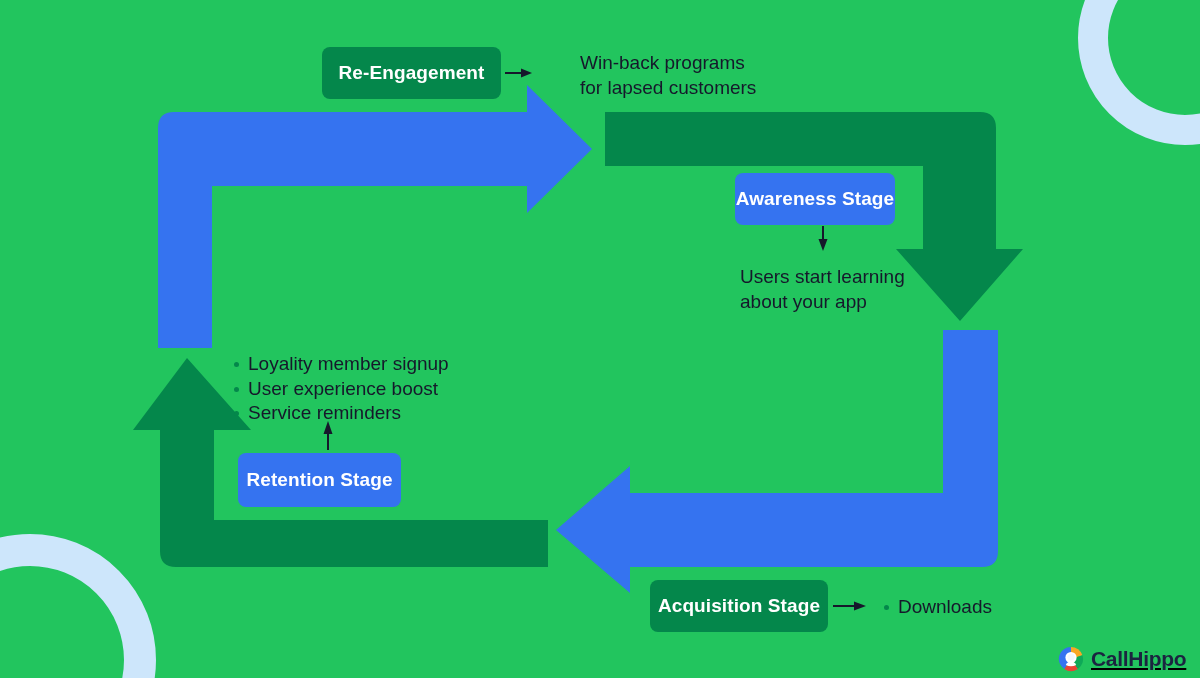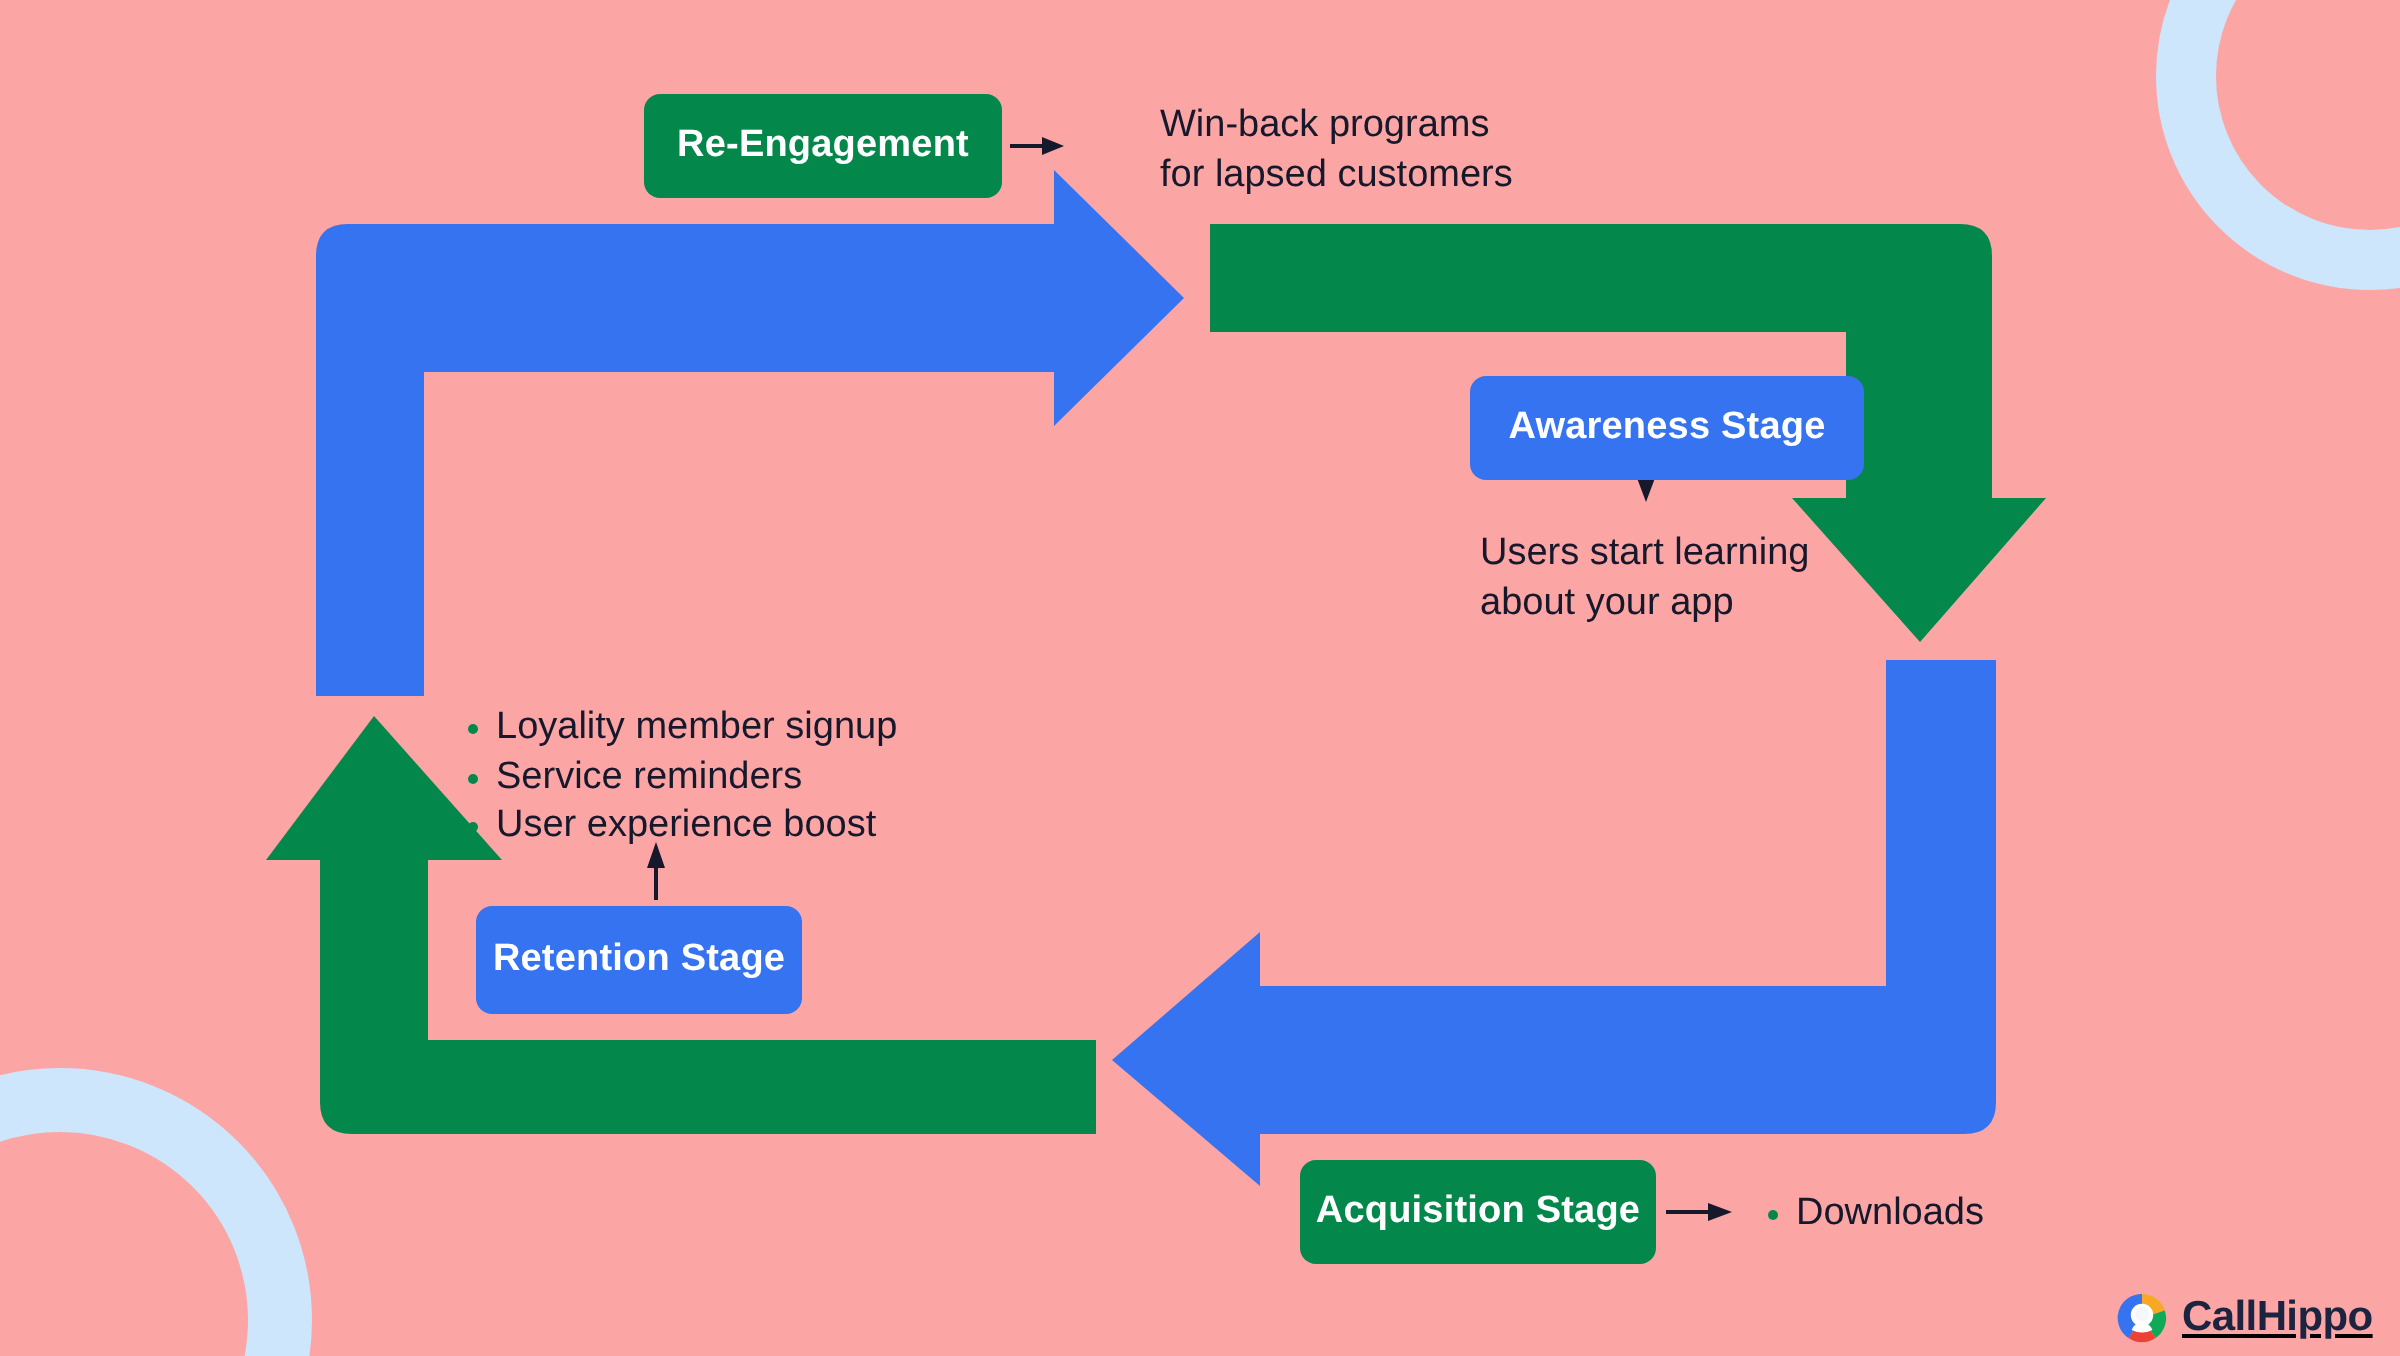--- a/index.html
+++ b/index.html
@@ -4,21 +4,21 @@
 <style>
   html, body {
     margin: 0;
     padding: 0;
     background: #e8f1fb;
   }
   #canvas {
     position: relative;
     width: 1200px;
     height: 678px;
-    background: #fca5a5;
+    background: #22c55e;
     overflow: hidden;
     font-family: "Liberation Sans", sans-serif;
   }
   .deco-svg, .flow-svg {
     position: absolute;
     left: 0;
     top: 0;
     width: 1200px;
     height: 678px;
   }
@@ -169,42 +169,42 @@
     <g>
       <line x1="328" y1="450" x2="328" y2="432" stroke="#16182b" stroke-width="2"></line>
       <path d="M 328,421 L 323.5,434 L 332.5,434 Z" fill="#16182b"></path>
     </g>
   </svg>
 
   <div class="node-box node-green" style="left:322px; top:47px; width:179px; height:52px;">
     <span>Re-Engagement</span>
   </div>
 
-  <div class="node-box node-blue" style="left:735px; top:173px; width:197px; height:52px;margin-top:15px;">
+  <div class="node-box node-blue" style="left:735px; top:173px; width:160px; height:52px;">
     <span>Awareness Stage</span>
   </div>
 
   <div class="node-box node-green" style="left:650px; top:580px; width:178px; height:52px;">
     <span>Acquisition Stage</span>
   </div>
 
   <div class="node-box node-blue" style="left:238px; top:453px; width:163px; height:54px;">
     <span>Retention Stage</span>
   </div>
 
   <div class="note" style="left:537px; top:50px;margin-left:43px;">Win-back programs
 for lapsed customers</div>
 
   <div class="note" style="left:740px; top:264px;">Users start learning
 about your app</div>
 
   <ul class="bullet-list" style="left:222px; top:340px;">
     <li>Loyality member signup</li>
+    <li>User experience boost</li>
     <li>Service reminders</li>
-    <li>User experience boost</li>
   </ul>
 
   <ul class="bullet-list" style="left:872px; top:583px;">
     <li>Downloads</li>
   </ul>
 
   <div class="logo" style="left:1058px; top:646px;text-decoration:underline;">
     <svg width="26" height="26" viewBox="0 0 26 26">
       <path d="M13,13 L13,1 A12,12 0 0,1 24.4,9.2 Z" fill="#f9a825"></path>
       <path d="M13,13 L24.4,9.2 A12,12 0 0,1 19.8,23 Z" fill="#0fa958"></path>

